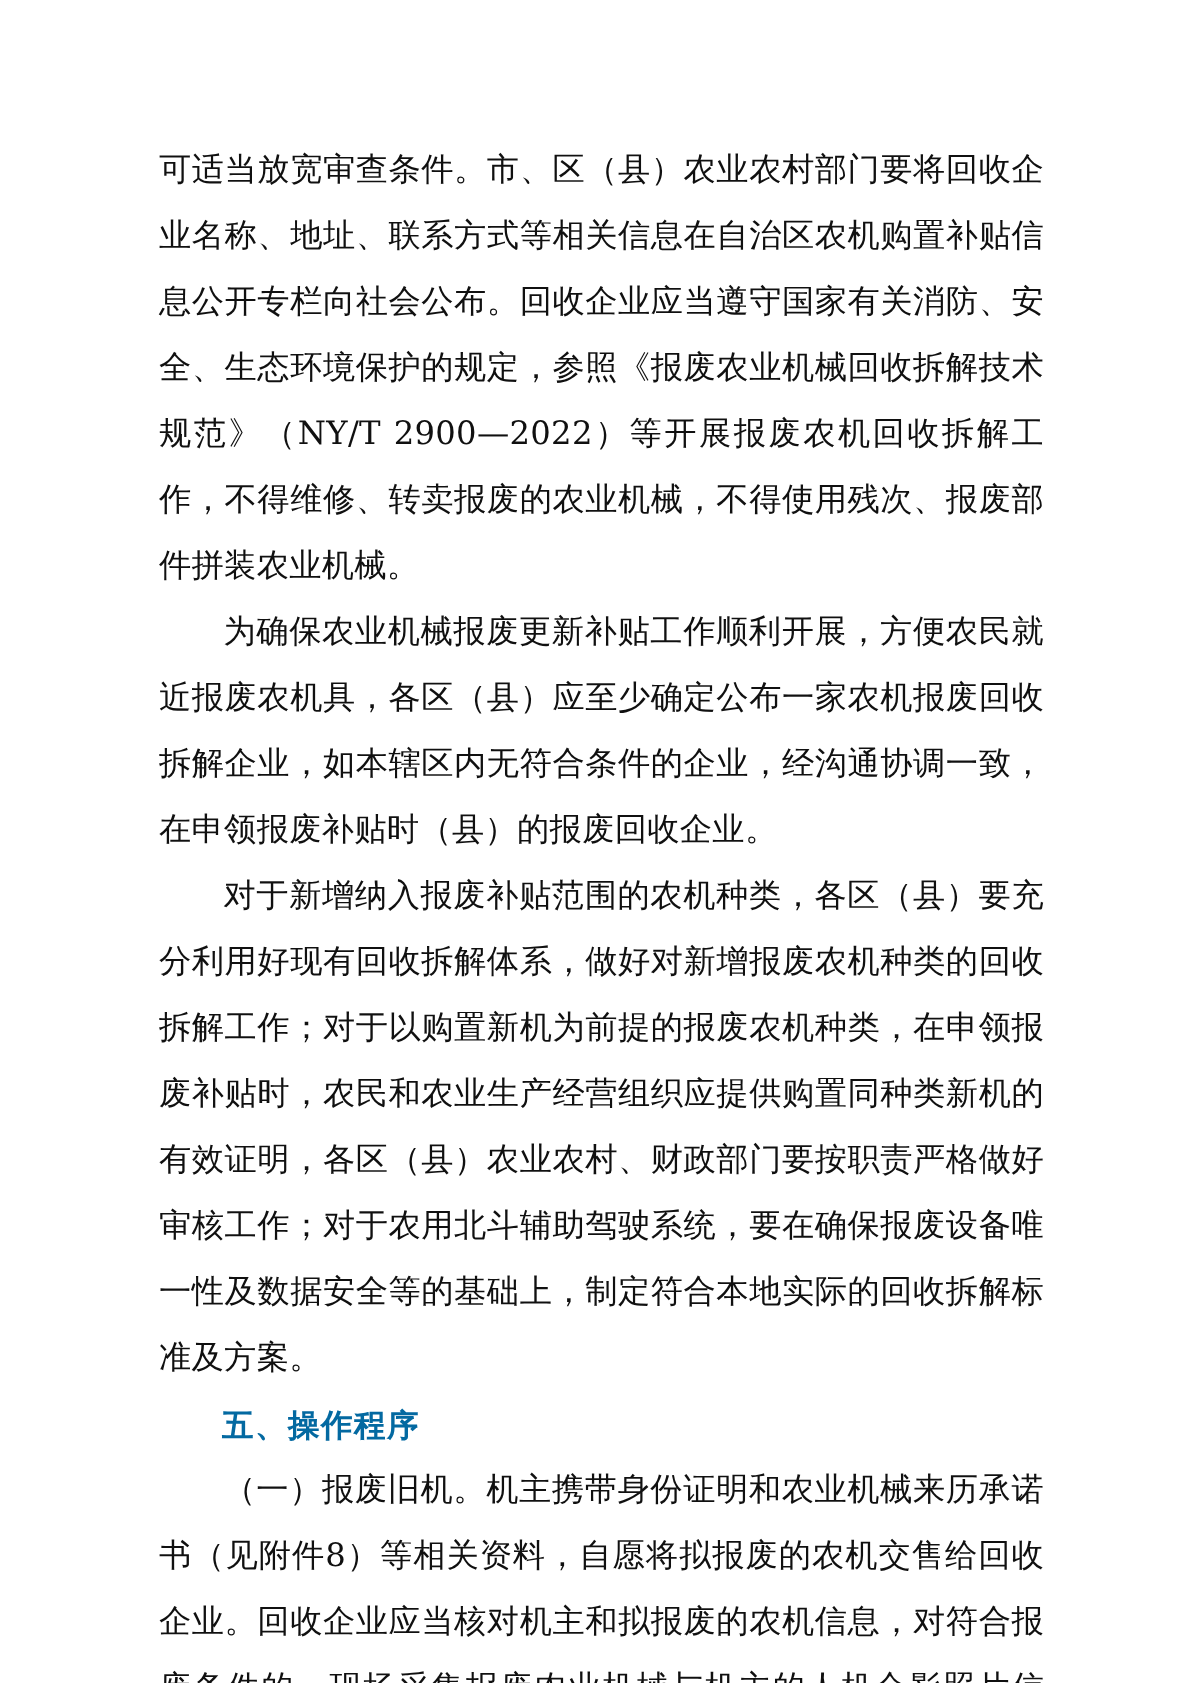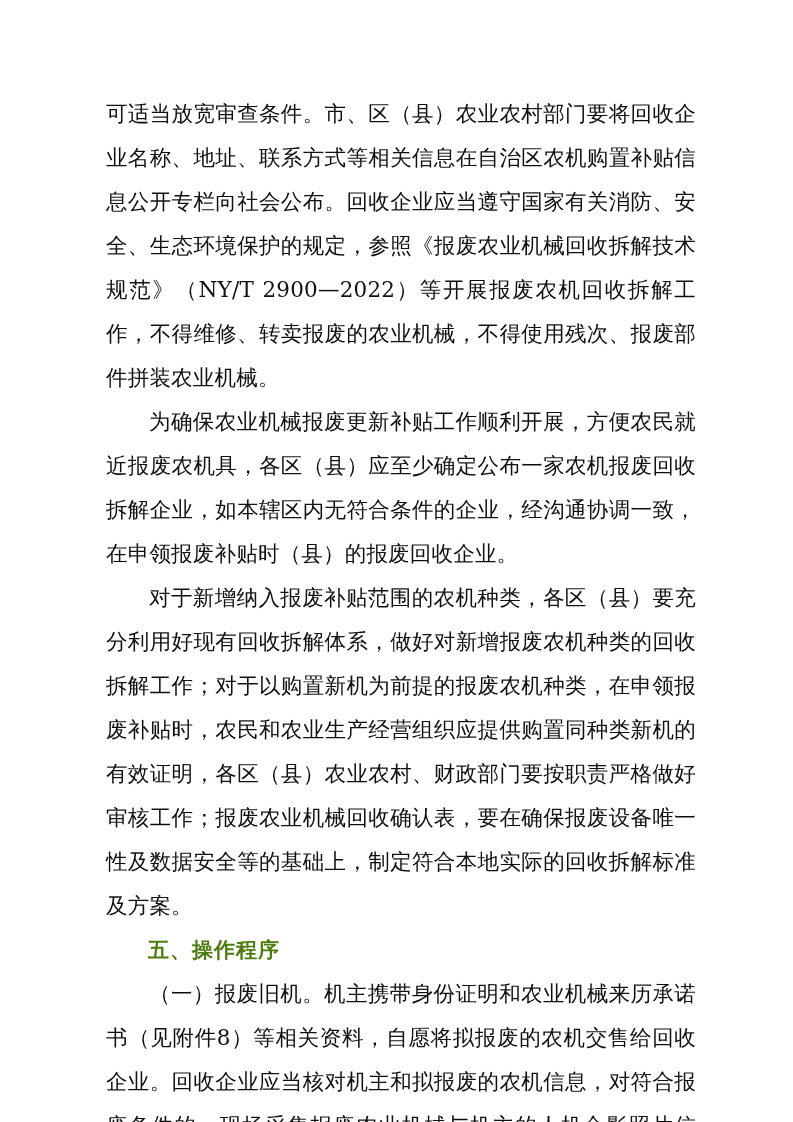--- a/index.html
+++ b/index.html
@@ -40,33 +40,33 @@
     text-indent: 0;
   }
   .heading {
     margin: 0;
     text-indent: 2em;
     font-family: "DejaVu Sans", "Liberation Sans", sans-serif;
     font-weight: bold;
     font-size: 21px;
     line-height: 44px;
     letter-spacing: 1px;
-    color: #4d7c0f;
+    color: #0369a1;
   }
 </style>
 </head>
 <body>
 
 <div class="page">
   <div class="doc-body">
 
     <p class="para no-indent">可适当放宽审查条件。市、区（县）农业农村部门要将回收企业名称、地址、联系方式等相关信息在自治区农机购置补贴信息公开专栏向社会公布。回收企业应当遵守国家有关消防、安全、生态环境保护的规定，参照《报废农业机械回收拆解技术规范》（NY/T 2900—2022）等开展报废农机回收拆解工作，不得维修、转卖报废的农业机械，不得使用残次、报废部件拼装农业机械。</p>
 
     <p class="para">为确保农业机械报废更新补贴工作顺利开展，方便农民就近报废农机具，各区（县）应至少确定公布一家农机报废回收拆解企业，如本辖区内无符合条件的企业，经沟通协调一致，在申领报废补贴时（县）的报废回收企业。</p>
 
-    <p class="para">对于新增纳入报废补贴范围的农机种类，各区（县）要充分利用好现有回收拆解体系，做好对新增报废农机种类的回收拆解工作；对于以购置新机为前提的报废农机种类，在申领报废补贴时，农民和农业生产经营组织应提供购置同种类新机的有效证明，各区（县）农业农村、财政部门要按职责严格做好审核工作；报废农业机械回收确认表，要在确保报废设备唯一性及数据安全等的基础上，制定符合本地实际的回收拆解标准及方案。</p>
+    <p class="para">对于新增纳入报废补贴范围的农机种类，各区（县）要充分利用好现有回收拆解体系，做好对新增报废农机种类的回收拆解工作；对于以购置新机为前提的报废农机种类，在申领报废补贴时，农民和农业生产经营组织应提供购置同种类新机的有效证明，各区（县）农业农村、财政部门要按职责严格做好审核工作；对于农用北斗辅助驾驶系统，要在确保报废设备唯一性及数据安全等的基础上，制定符合本地实际的回收拆解标准及方案。</p>
 
     <p class="heading">五、操作程序</p>
 
     <p class="para">（一）报废旧机。机主携带身份证明和农业机械来历承诺书（见附件8）等相关资料，自愿将拟报废的农机交售给回收企业。回收企业应当核对机主和拟报废的农机信息，对符合报废条件的，现场采集报废农业机械与机主的人机合影照片信息，向机主出具《报废农业机械回收确认表（样式）》</p>
 
   </div>
 </div>
 
 </body></html>

